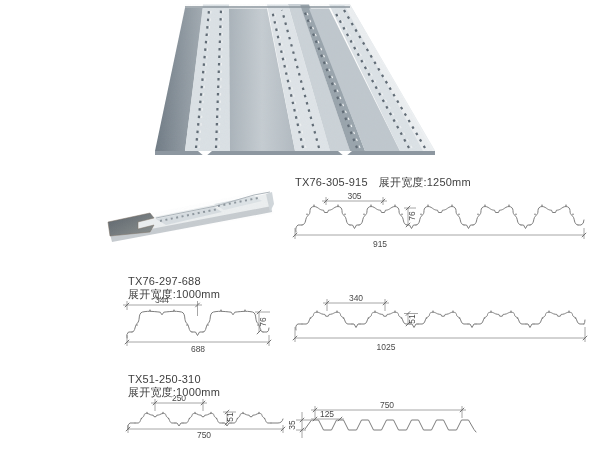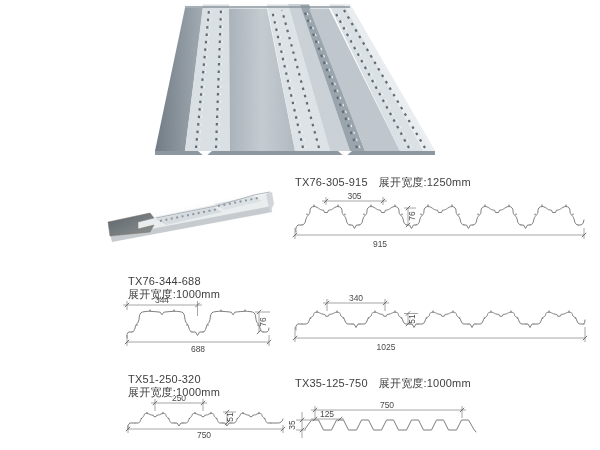--- a/index.html
+++ b/index.html
@@ -123,21 +123,21 @@
         <line x1="113.8" y1="35.2" x2="118.2" y2="30.8"></line>
       <line x1="0.8" y1="45.2" x2="5.2" y2="40.8"></line>
         <line x1="289.8" y1="45.2" x2="294.2" y2="40.8"></line>
     </g>
     <text x="62.5" y="6.5" text-anchor="middle">305</text>
     <text x="122.5" y="24" text-anchor="middle" transform="rotate(-90 122.5 24)">76</text>
     <text x="88" y="55" text-anchor="middle">915</text>
   </svg>
 
   <div class="spec-title" style="left:128px;top:275px">
-    <span>TX76-344-688</span>
+    <span>TX76-297-688</span>
   </div>
   <div class="spec-title" style="left:128px;top:287px">
     <span>展开宽度:1000mm</span>
   </div>
   <svg class="diagram" style="left:118px;top:296px" width="162" height="58" viewBox="0 0 162 58">
     <defs>
       <g id="ribB">
         <path class="profile" d="M-30,36 C-28,36 -27.5,34 -27,32 C-26.2,29 -25.5,28 -24.5,27 C-23.5,26 -23,24 -22.8,22 C-22.6,19.5 -22,16.5 -19.5,16 C-16,15.3 -13,15.2 -10,15.4 C-6,15.7 -3,16 -1.8,16.2 L0,18.8 L1.8,16.2 C3,16 6,15.7 10,15.4 C13,15.2 16,15.3 19.5,16 C22,16.5 22.6,19.5 22.8,22 C23,24 23.5,26 24.5,27 C25.5,28 26.2,29 27,32 C27.5,34 28,36 30,36"></path>
         <circle class="dot" cx="-12" cy="14.4" r=".8"></circle>
           <circle class="dot" cx="12" cy="14.4" r=".8"></circle>
@@ -186,21 +186,21 @@
         <line x1="113.8" y1="32.2" x2="118.2" y2="27.8"></line>
       <line x1="0.8" y1="46.2" x2="5.2" y2="41.8"></line>
         <line x1="290.8" y1="46.2" x2="295.2" y2="41.8"></line>
     </g>
     <text x="64" y="6.5" text-anchor="middle">340</text>
     <text x="122.5" y="25" text-anchor="middle" transform="rotate(-90 122.5 25)">51</text>
     <text x="94" y="56" text-anchor="middle">1025</text>
   </svg>
 
   <div class="spec-title" style="left:128px;top:373px">
-    <span>TX51-250-320</span>
+    <span>TX51-250-310</span>
   </div>
   <div class="spec-title" style="left:128px;top:385px">
     <span>展开宽度:1000mm</span>
   </div>
   <svg class="diagram" style="left:96px;top:396px" width="196" height="52" viewBox="0 0 196 52">
     <defs>
       <g id="ribD">
         <path class="profile" d="M-20,27 L-17,27 C-15.8,27 -15,25.8 -14.6,24.6 C-14.2,23.4 -13.8,22.2 -12.6,21.5 C-11.4,20.8 -11,20 -11,19.2 C-11,18.2 -9.8,17.4 -8.2,17.4 C-6.6,17.4 -5.8,18.2 -4.6,18.7 C-3.8,19 -2.6,19.2 -1.8,19.2 L-1,20.7 L1,20.7 L1.8,19.2 C2.6,19.2 3.8,19 4.6,18.7 C5.8,18.2 6.6,17.4 8.2,17.4 C9.8,17.4 11,18.2 11,19.2 C11,20 11.4,20.8 12.6,21.5 C13.8,22.2 14.2,23.4 14.6,24.6 C15,25.8 15.8,27 17,27 L20,27"></path>
         <circle class="dot" cx="-8" cy="16.4" r=".7"></circle>
           <circle class="dot" cx="8" cy="16.4" r=".7"></circle>
@@ -219,23 +219,20 @@
       <line x1="128.8" y1="18.2" x2="133.2" y2="13.8"></line>
         <line x1="128.8" y1="29.2" x2="133.2" y2="24.8"></line>
       <line x1="29.8" y1="35.2" x2="34.2" y2="30.8"></line>
         <line x1="184.8" y1="35.2" x2="189.2" y2="30.8"></line>
     </g>
     <text x="83" y="4.5" text-anchor="middle">250</text>
     <text x="137" y="21" text-anchor="middle" transform="rotate(-90 137 21)">51</text>
     <text x="108" y="42" text-anchor="middle">750</text>
   </svg>
 
-  <div class="spec-title" style="left:295px;top:376px">
-    <span>TX35-125-750</span><span class="gap"></span><span>展开宽度:1000mm</span>
-  </div>
   <svg class="diagram" style="left:288px;top:398px" width="200" height="50" viewBox="0 0 200 50">
     <path class="profile" d="M17,31 L23.5,22 L30.5,22 L35.5,32 L43.5,32 L48.5,22 L55.5,22 L60.5,32 L68.5,32 L73.5,22 L80.5,22 L85.5,32 L93.5,32 L98.5,22 L105.5,22 L110.5,32 L118.5,32 L123.5,22 L130.5,22 L135.5,32 L143.5,32 L148.5,22 L155.5,22 L160.5,32 L168.5,32 L173.5,22 L180.5,22 L186,31.5 L188,34"></path>
     <path class="dimline" d="M27,20 L27,8 M174,20 L174,8 M23,12 L178,12 M23,21 L56,21 M8,22 L23,22 M8,32 L18,32 M14,14 L14,40"></path>
     <g class="tick">
       <line x1="24.8" y1="14.2" x2="29.2" y2="9.8"></line>
         <line x1="171.8" y1="14.2" x2="176.2" y2="9.8"></line>
       <line x1="24.8" y1="23.2" x2="29.2" y2="18.8"></line>
         <line x1="49.8" y1="23.2" x2="54.2" y2="18.8"></line>
       <line x1="11.8" y1="24.2" x2="16.2" y2="19.8"></line>
         <line x1="11.8" y1="34.2" x2="16.2" y2="29.8"></line>

